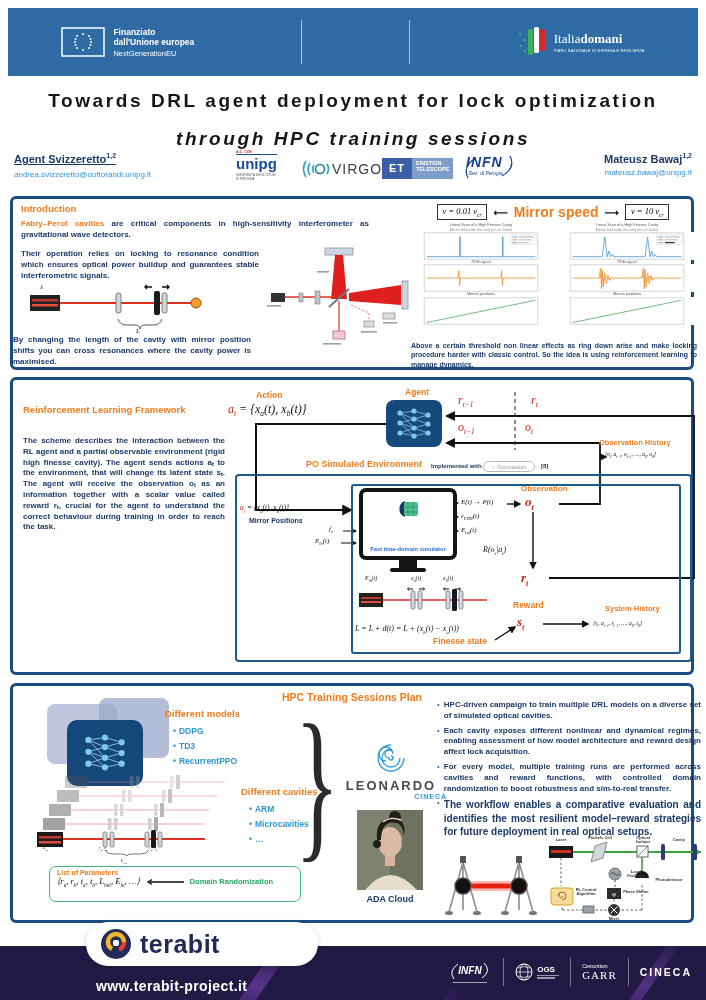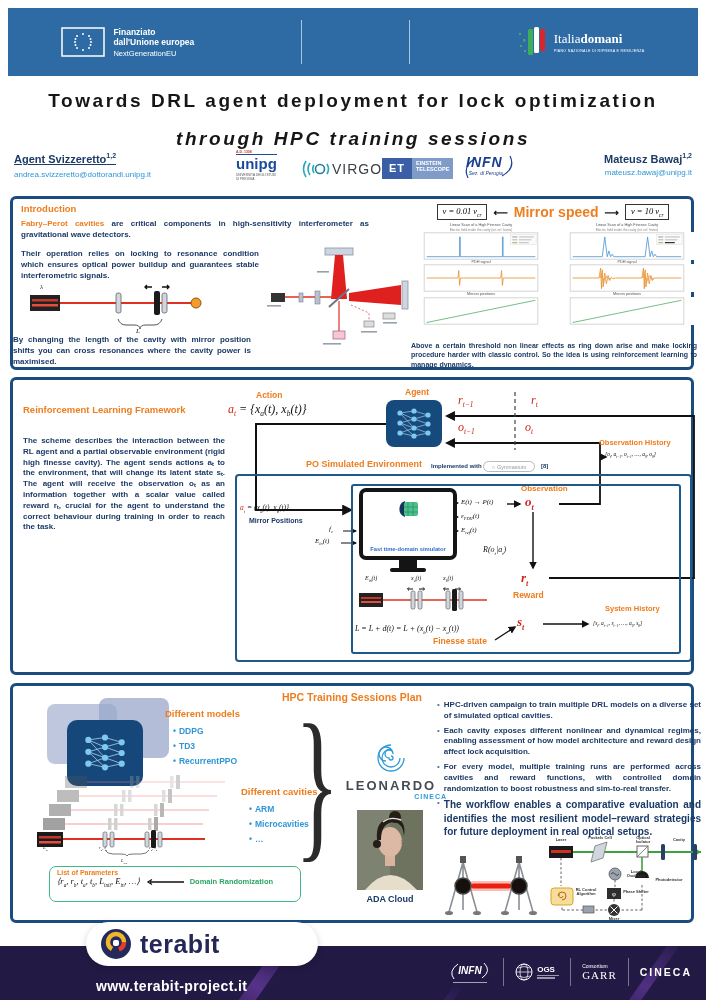--- a/index.html
+++ b/index.html
@@ -348,21 +348,21 @@
   <div class="a" style="left:377px; top:188px; width:36px; height:3.5px; background:#141414; border-radius:2px;"></div>
 
   <span class="a math" style="left:448px; top:118px; font-size:7px; color:#111;">E(t) → P(t)</span>
   <span class="a math" style="left:448px; top:132px; font-size:7px; color:#111;">ε<sub>PDH</sub>(t)</span>
   <span class="a math" style="left:448px; top:146px; font-size:7px; color:#111;">E<sub>ref</sub>(t)</span>
 
   <span class="hdg a" style="left:508px; top:104px; font-size:8px;">Observation</span>
   <span class="a math red" style="left:512px; top:114px; font-size:13px; font-weight:bold;">o<sub>t</sub></span>
   <span class="a math" style="left:470px; top:165px; font-size:8px; color:#111;">R(o<sub>t</sub>|a<sub>t</sub>)</span>
   <span class="a math red" style="left:508px; top:190px; font-size:13px; font-weight:bold;">r<sub>t</sub></span>
-  <span class="hdg a" style="left:500px; top:210px; font-size:8.5px;">Reward</span>
+  <span class="hdg a" style="left:500px; top:220px; font-size:8.5px;">Reward</span>
 
   <span class="a math" style="left:352px; top:195px; font-size:6px; color:#111;">E<sub>in</sub>(t)</span>
   <span class="a math" style="left:398px; top:195px; font-size:6px; color:#111;">x<sub>a</sub>(t)</span>
   <span class="a math" style="left:430px; top:195px; font-size:6px; color:#111;">x<sub>b</sub>(t)</span>
   <svg class="a" style="left:344px; top:203px;" width="135" height="40" viewBox="0 0 135 40">
     <rect x="2" y="10" width="24" height="14" fill="#222"></rect>
     <rect x="4" y="14" width="20" height="2" fill="#c0392b"></rect>
       <rect x="4" y="18" width="20" height="2" fill="#e74c3c"></rect>
     <line x1="26" y1="17" x2="130" y2="17" stroke="#e03020" stroke-width="1.6"></line>
     <path d="M56,6 l-5,0 m1,-1.6 l-1.6,1.6 1.6,1.6 M62,6 l5,0 m-1,-1.6 l1.6,1.6 -1.6,1.6" stroke="#111" stroke-width="1" fill="none"></path>

